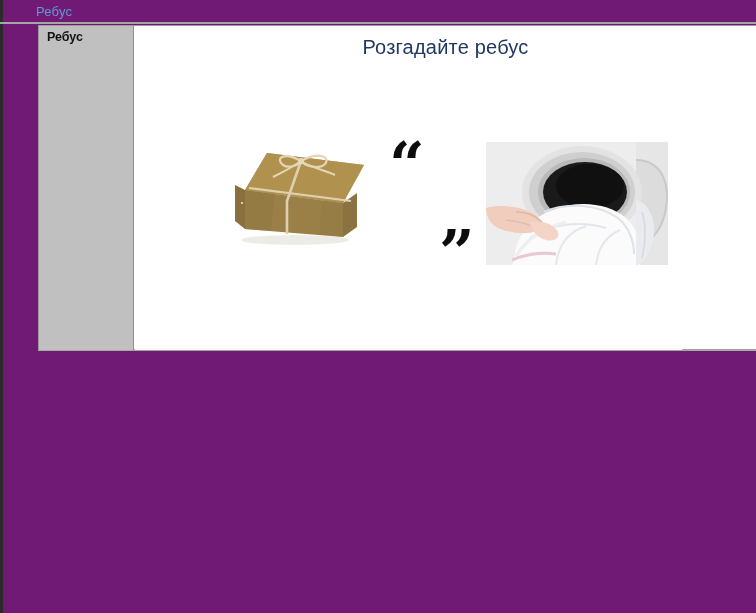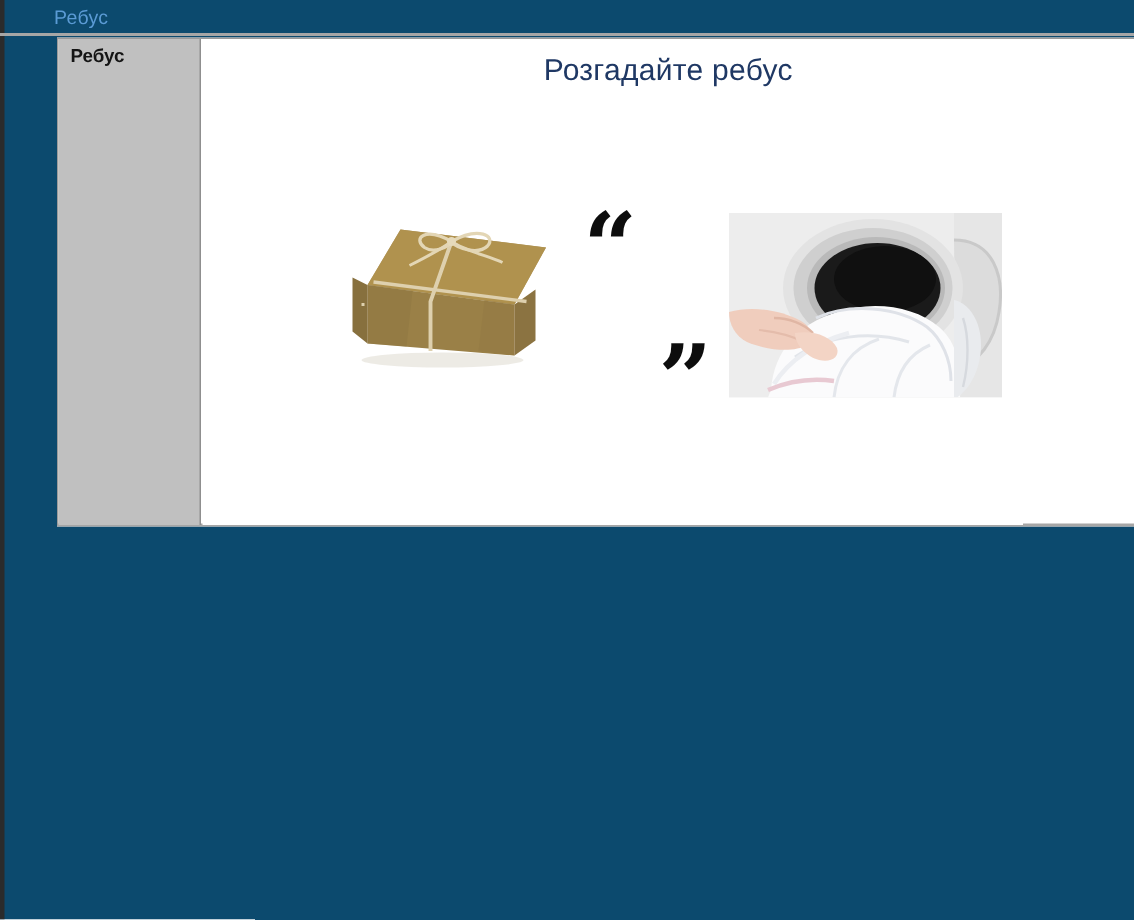--- a/index.html
+++ b/index.html
@@ -9,21 +9,21 @@
     width: 756px;
     height: 613px;
     overflow: hidden;
     font-family: "Liberation Sans", sans-serif;
   }
 
   #page {
     position: relative;
     width: 756px;
     height: 613px;
-    background: #0c4a6e;
+    background: #701a75;
   }
 
   
   .page-edge {
     position: absolute;
     left: 0;
     top: 0;
     width: 3px;
     height: 613px;
     background: #2b2b2b;

